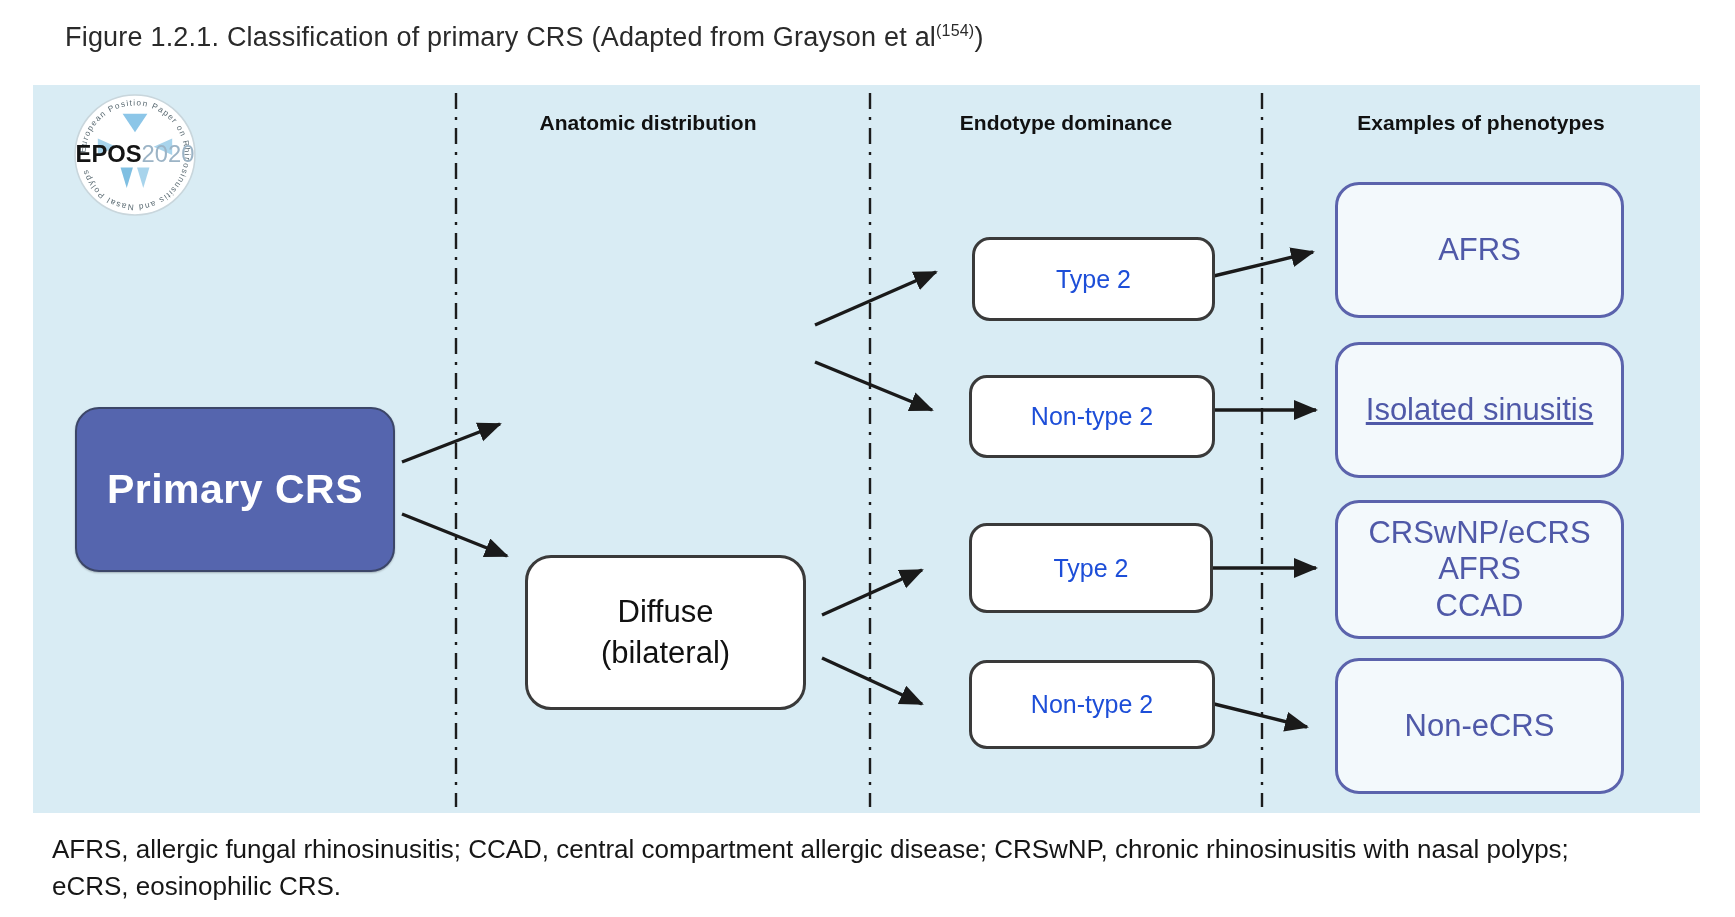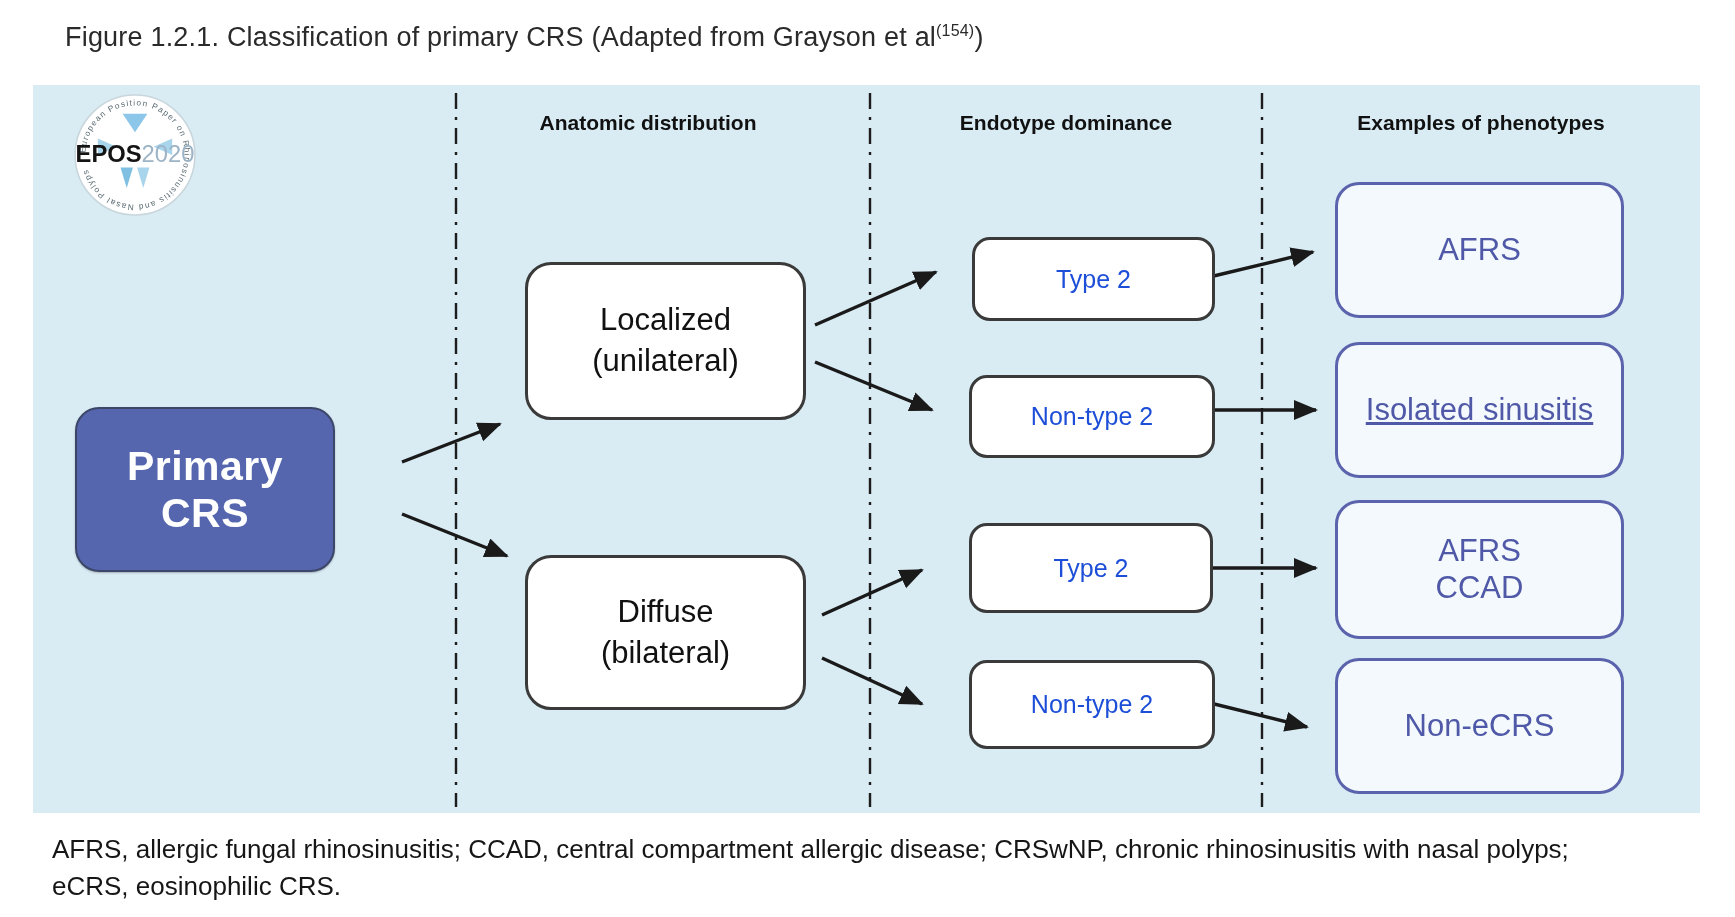--- a/index.html
+++ b/index.html
@@ -33,21 +33,21 @@
   .hdr-1{left:455px;}
   .hdr-2{left:873px;}
   .hdr-3{left:1288px;}
 
   .node{
     position:absolute;box-sizing:border-box;
     display:flex;flex-direction:column;align-items:center;justify-content:center;
     text-align:center;
   }
   .node-root{
-    left:42px;top:322px;width:260px;height:165px;
+    left:42px;top:322px;width:320px;height:165px;
     background:var(--primary-node-fill,#5565ae);
     border:2px solid #3c4668;border-radius:24px;
     color:var(--primary-node-text,#ffffff);
     font-size:41px;font-weight:bold;letter-spacing:0.5px;
     box-shadow:0 1px 2px rgba(0,0,0,0.25);
   }
   .node-anatomic{
     left:492px;width:281px;
     background:var(--node-fill,#ffffff);
     border:3px solid var(--node-border,#3a3a3a);border-radius:26px;
@@ -137,24 +137,20 @@
     </div>
 
     <div class="col-header hdr-1">Anatomic distribution</div>
     <div class="col-header hdr-2">Endotype dominance</div>
     <div class="col-header hdr-3">Examples of phenotypes</div>
 
     <div class="node node-root">
       <span>Primary CRS</span>
     </div>
 
-    <div class="node node-anatomic anat-0">
-      <span>Localized</span>
-      <span>(unilateral)</span>
-    </div>
     <div class="node node-anatomic anat-1">
       <span>Diffuse</span>
       <span>(bilateral)</span>
     </div>
 
     <div class="node node-endotype endo-0">
       <span>Type 2</span>
     </div>
     <div class="node node-endotype endo-1">
       <span>Non-type 2</span>
@@ -166,20 +162,21 @@
       <span>Non-type 2</span>
     </div>
 
     <div class="node node-phenotype pheno-0">
       <span>AFRS</span>
     </div>
     <div class="node node-phenotype pheno-1">
       <span>Isolated sinusitis</span>
     </div>
     <div class="node node-phenotype pheno-2">
+      <span>CRSwNP/eCRS</span>
       <span>AFRS</span>
       <span>CCAD</span>
     </div>
     <div class="node node-phenotype pheno-3">
       <span>Non-eCRS</span>
     </div>
 
   </div>
 
   <div class="footnote">

